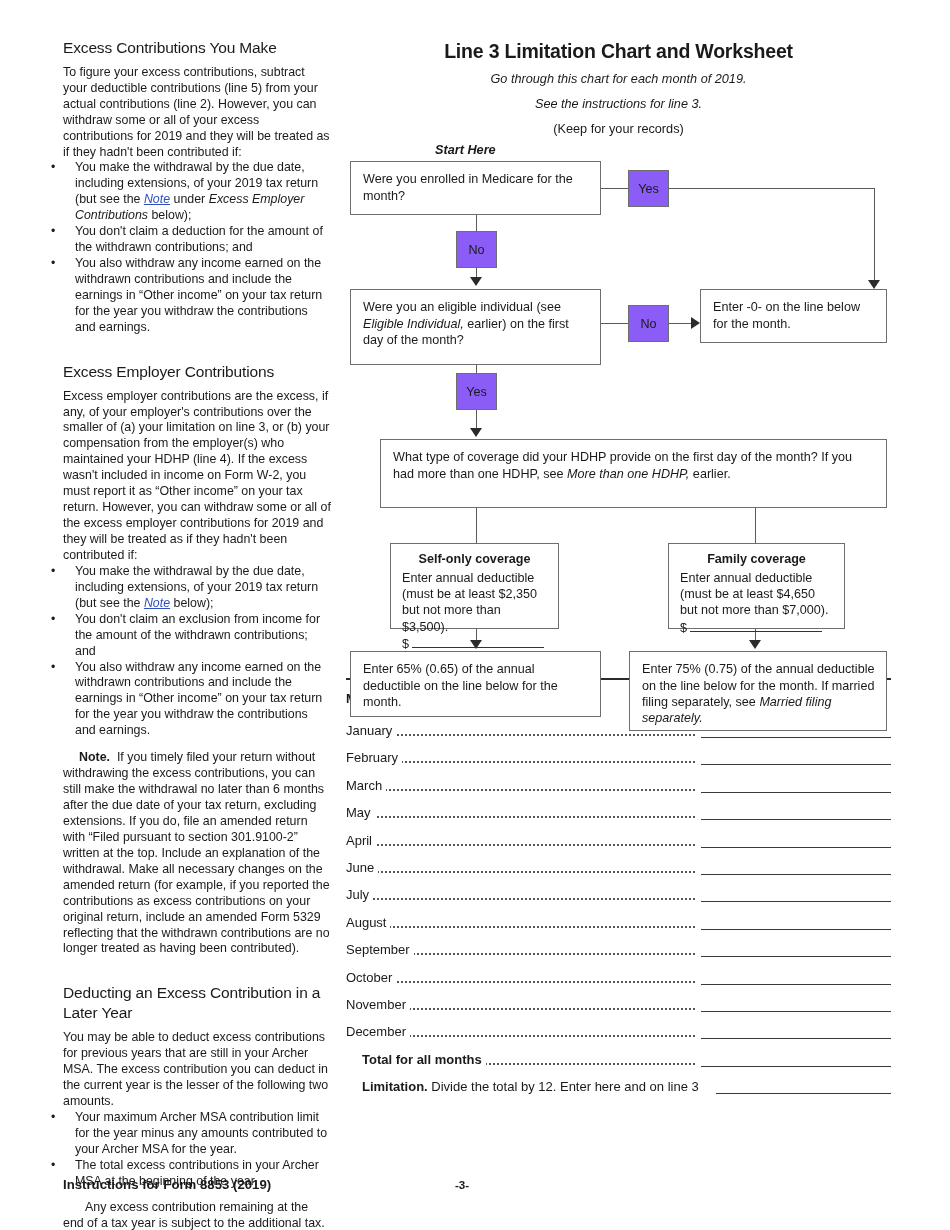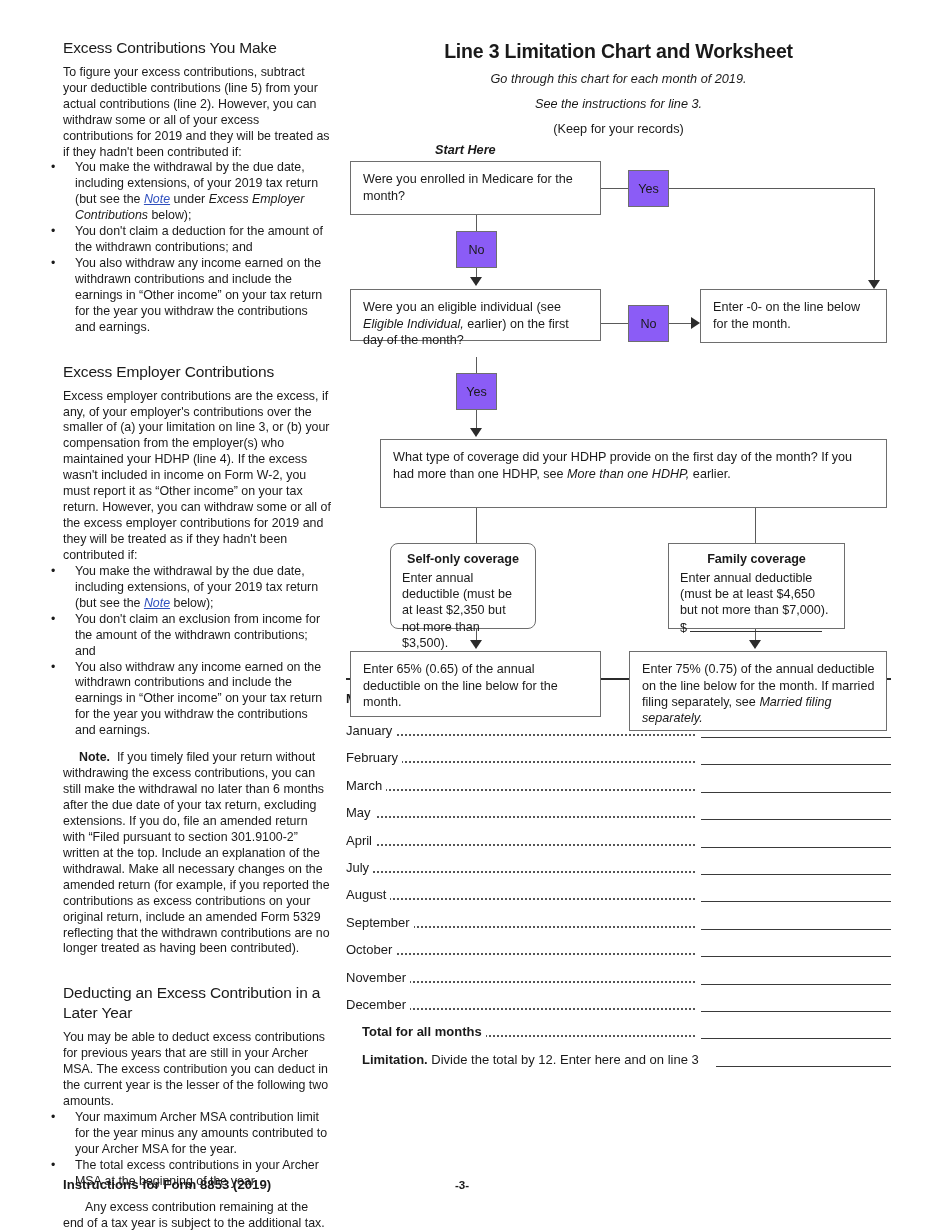--- a/index.html
+++ b/index.html
@@ -331,21 +331,21 @@
 
       <div class="ln h" style="left:323px; top:45px; width:205px;"></div>
       <div class="ln v" style="left:528px; top:45px; height:96px;"></div>
       <div class="arrow-d" style="left:522px; top:137px;"></div>
 
       <div class="ln v" style="left:130px; top:72px; height:16px;"></div>
       <div class="smallbox" style="left:110px; top:88px; width:41px; height:37px;">No</div>
       <div class="ln v" style="left:130px; top:125px; height:13px;"></div>
       <div class="arrow-d" style="left:124px; top:134px;"></div>
 
-      <div class="fbox" style="left:4px; top:146px; width:251px; height:52px;">
+      <div class="fbox" style="left:4px; top:146px; width:251px; height:76px;">
         <div class="inner">
           <span>Were you an eligible individual (see </span><span class="ital">Eligible Individual,</span><span> earlier) on the first day of the month?</span>
         </div>
       </div>
 
       <div class="ln h" style="left:255px; top:180px; width:27px;"></div>
       <div class="smallbox" style="left:282px; top:162px; width:41px; height:37px;">No</div>
       <div class="ln h" style="left:323px; top:180px; width:26px;"></div>
       <div class="arrow-r" style="left:345px; top:174px;"></div>
 
@@ -360,21 +360,21 @@
 
       <div class="fbox" style="left:34px; top:296px; width:507px; height:69px;">
         <div class="inner">
           <span>What type of coverage did your HDHP provide on the first day of the month? If you had more than one HDHP, see </span><span class="ital">More than one HDHP,</span><span> earlier.</span>
         </div>
       </div>
 
       <div class="ln v" style="left:130px; top:365px; height:35px;"></div>
       <div class="ln v" style="left:409px; top:365px; height:35px;"></div>
 
-      <div class="fbox" style="left:44px; top:400px; width:146px; height:86px;border-radius:8px;">
+      <div class="fbox" style="left:44px; top:400px; width:169px; height:86px;">
         <div class="inner" style="padding:7px 11px 6px 11px;">
           <div class="cov-title">Self-only coverage</div>
           <div class="cov-body">Enter annual deductible (must be at least $2,350 but not more than $3,500).</div>
           <span class="dollar-line"><span>$</span><span class="dollar-rule" style="width:132px;"></span></span>
         </div>
       </div>
 
       <div class="fbox" style="left:322px; top:400px; width:177px; height:86px;">
         <div class="inner" style="padding:7px 11px 6px 11px;">
           <div class="cov-title">Family coverage</div>
@@ -426,20 +426,25 @@
       <span class="ws-label">May</span>
       <span class="ws-dots"></span>
       <span class="ws-answer"></span>
     </div>
     <div class="ws-row">
       <span class="ws-label">April</span>
       <span class="ws-dots"></span>
       <span class="ws-answer"></span>
     </div>
     <div class="ws-row">
+      <span class="ws-label">June</span>
+      <span class="ws-dots"></span>
+      <span class="ws-answer"></span>
+    </div>
+    <div class="ws-row">
       <span class="ws-label">July</span>
       <span class="ws-dots"></span>
       <span class="ws-answer"></span>
     </div>
     <div class="ws-row">
       <span class="ws-label">August</span>
       <span class="ws-dots"></span>
       <span class="ws-answer"></span>
     </div>
     <div class="ws-row">

